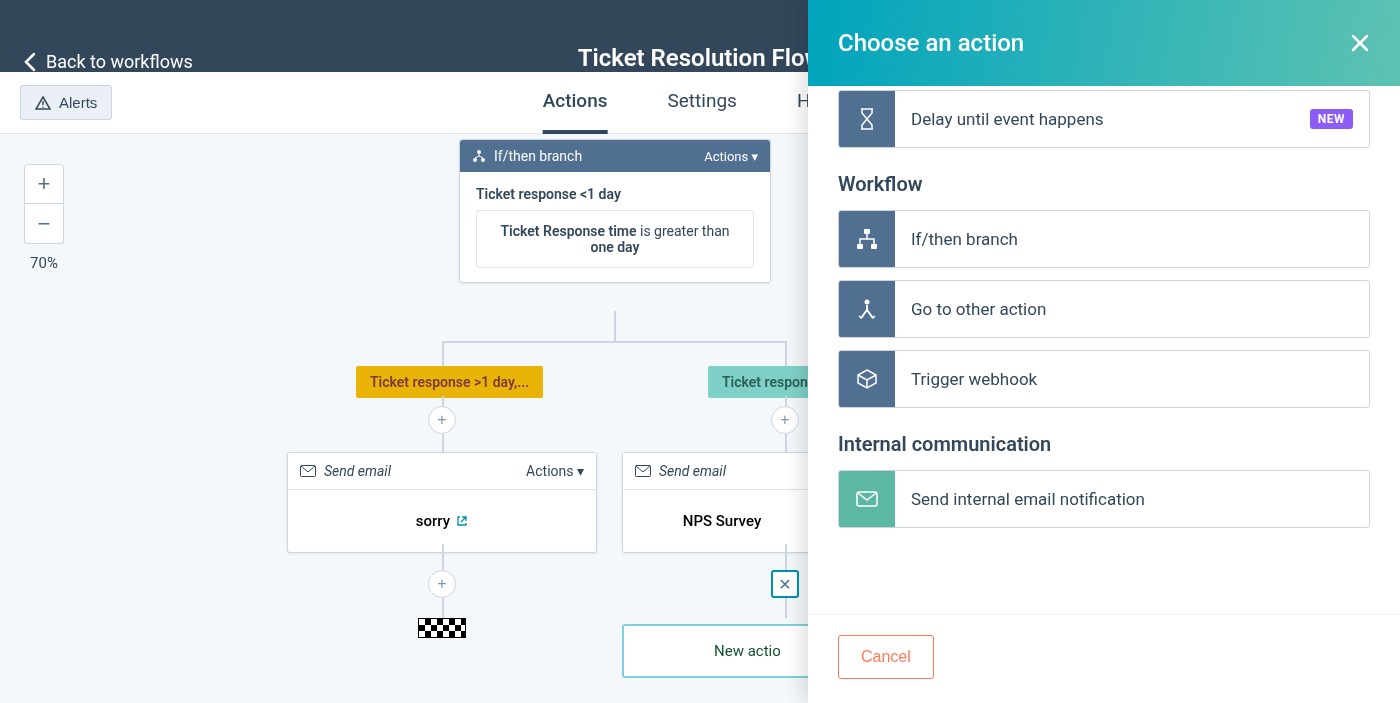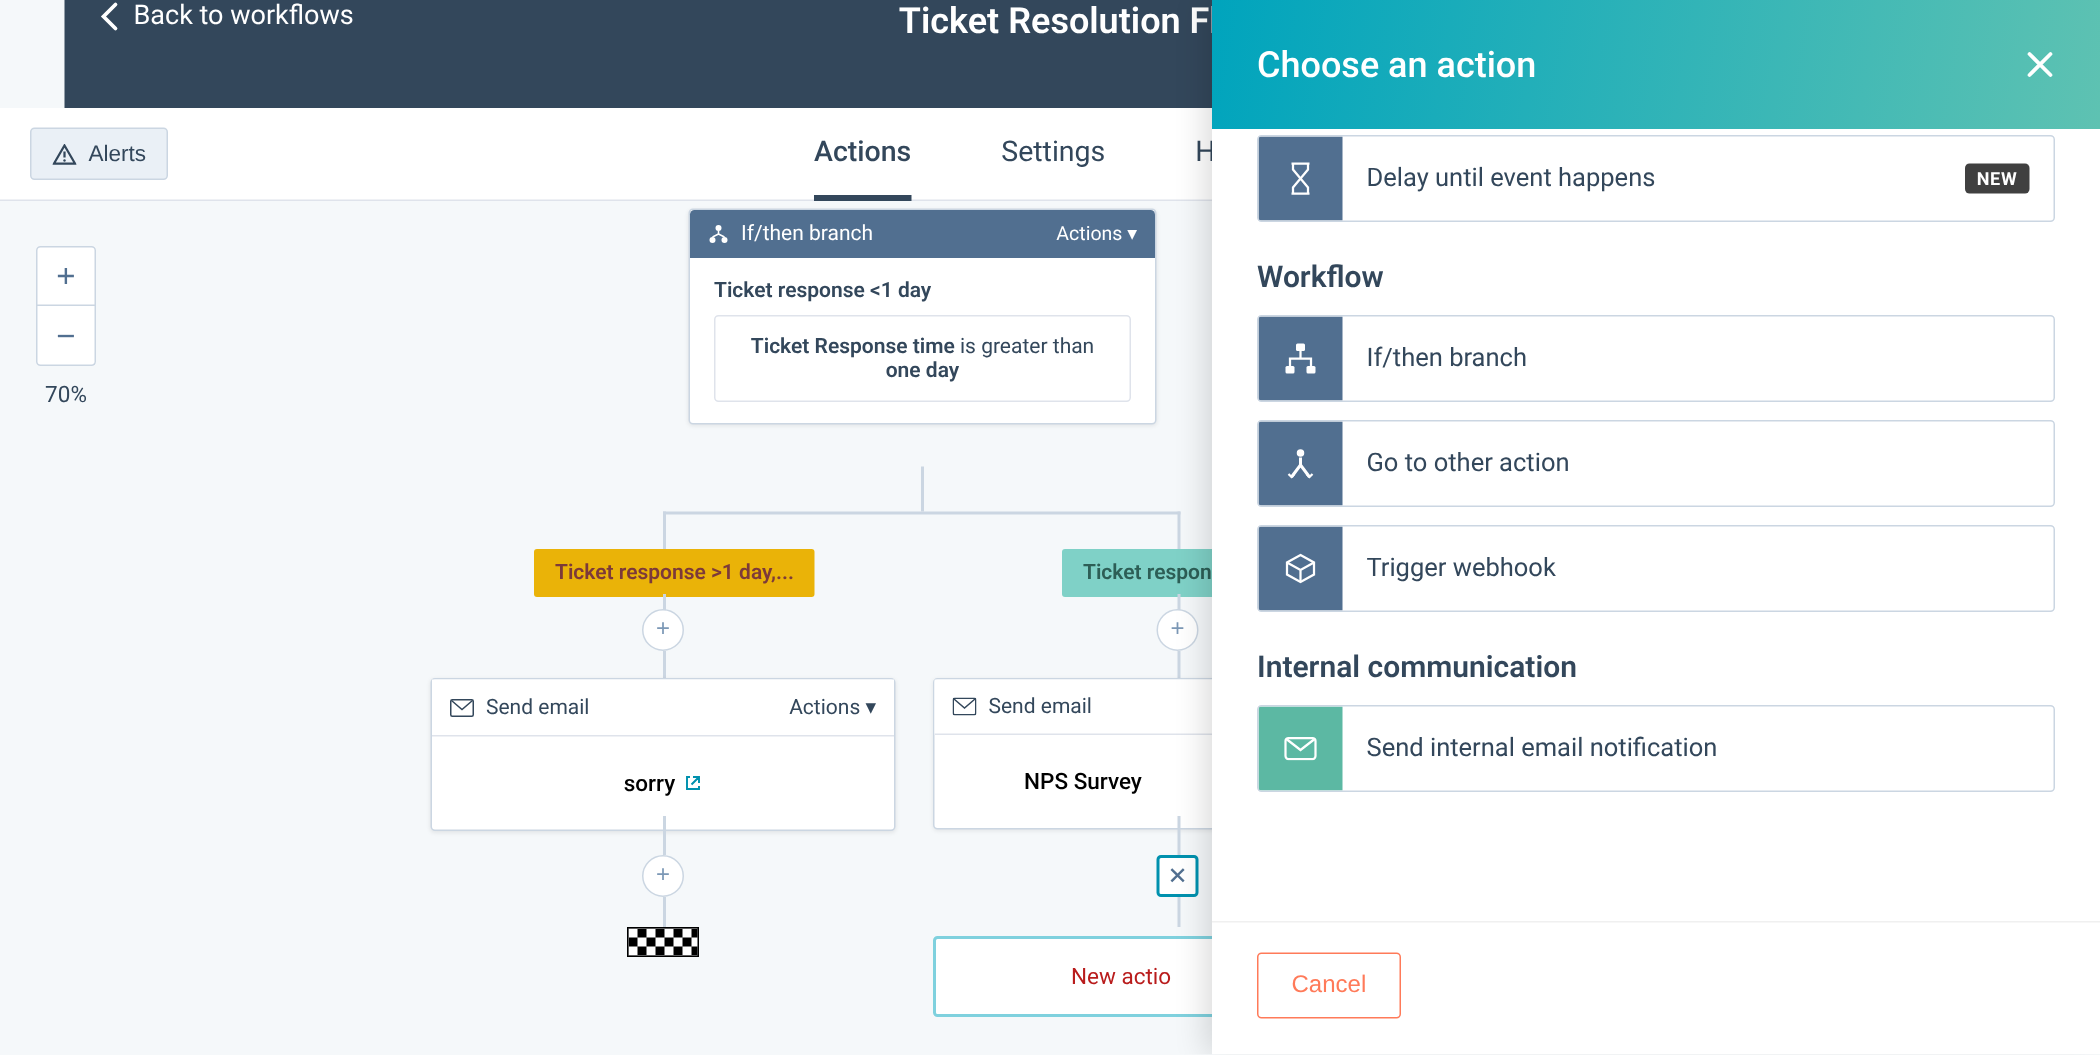--- a/index.html
+++ b/index.html
@@ -1,19 +1,19 @@
 <!DOCTYPE html>
 <html><head>
 <meta charset="utf-8">
 <style>
 * { box-sizing: border-box; margin: 0; padding: 0; }
 body { font-family: -apple-system, BlinkMacSystemFont, "Segoe UI", Roboto, sans-serif; width: 1400px; height: 703px; overflow: hidden; position: relative; background: #f5f8fa; }
 
 
-.header { background: #33475b; color: #fff; height: 72px; display: flex; align-items: flex-start; padding: 0 24px; position: relative; margin-left: 43px; }
+.header { background: #33475b; color: #fff; height: 72px; display: flex; align-items: flex-end; padding: 0 24px; position: relative; }
 .back-link { display: flex; align-items: center; gap: 10px; font-size: 18px; cursor: pointer; }
 .page-title { position: absolute; left: 50%; transform: translateX(-50%); font-size: 24px; font-weight: 600; }
 
 
 .toolbar { background: #fff; height: 62px; display: flex; align-items: center; padding: 0 20px; border-bottom: 1px solid #dfe3eb; position: relative; }
 .alerts-btn { border: 1px solid #cbd6e2; background: #eaf0f6; color: #33475b; padding: 8px 14px; border-radius: 3px; font-size: 15px; display: flex; align-items: center; gap: 8px; cursor: pointer; }
 .tabs { position: absolute; left: 50%; transform: translateX(-50%); display: flex; gap: 60px; }
 .tab { font-size: 19px; color: #33475b; padding: 18px 0; cursor: pointer; }
 .tab.active { border-bottom: 4px solid #33475b; font-weight: 500; }
 
@@ -34,44 +34,44 @@
 .node-body { padding: 14px 16px; font-size: 14px; color: #33475b; }
 .cond-box { border: 1px solid #dfe3eb; border-radius: 3px; padding: 12px 18px; text-align: center; font-size: 14px; color: #33475b; margin-top: 8px; }
 .cond-box b { font-weight: 600; }
 
 .branch-label { padding: 8px 14px; font-size: 14px; font-weight: 600; border-radius: 2px; }
 .branch-red { background: #eab308; color: #7c3a3a; }
 .branch-green { background: #7fd1c7; color: #2d5e56; }
 
 .email-node { width: 310px; }
 .email-header { background: #fff; border-bottom: 1px solid #dfe3eb; padding: 10px 12px; display: flex; align-items: center; justify-content: space-between; font-size: 14px; color: #33475b; }
-.email-header .hleft { display: flex; align-items: center; gap: 8px; }
+.email-header .hleft { display: flex; align-items: center; gap: 8px; font-style: italic; }
 .email-body { padding: 22px 0; text-align: center; font-size: 15px; color: #000000; font-weight: 500; display: flex; align-items: center; justify-content: center; gap: 6px; }
 
 .add-btn { width: 28px; height: 28px; border-radius: 50%; border: 1px solid #cbd6e2; background: #fff; color: #7c98b6; font-size: 16px; cursor: pointer; display: flex; align-items: center; justify-content: center; position: absolute; }
 .close-btn { width: 28px; height: 28px; border: 2px solid #0091ae; border-radius: 3px; background: #fff; color: #516f90; font-size: 16px; cursor: pointer; display: flex; align-items: center; justify-content: center; position: absolute; }
 
 .finish { position: absolute; width: 48px; height: 20px; background-image: repeating-conic-gradient(#000 0 25%, #fff 0 50%); background-size: 12px 12px; border: 1px solid #000; }
 
-.new-action { position: absolute; border: 2px solid #7fd1de; border-radius: 3px; background: #fff; padding: 16px 90px; font-size: 15px; color: #b91c1c; }
+.new-action { position: absolute; border: 2px solid #7fd1de; border-radius: 3px; background: #fff; padding: 16px 90px; font-size: 15px; color: #14532d; }
 
 .connector { position: absolute; background: #cbd6e2; }
 
 
 .panel { position: absolute; right: 0; top: 0; width: 592px; height: 100%; background: #fff; box-shadow: -4px 0 20px rgba(0,0,0,0.15); display: flex; flex-direction: column; }
 .panel-header { background: linear-gradient(100deg, #00a4bd, #5ec2b2); color: #fff; height: 86px; display: flex; align-items: center; justify-content: space-between; padding: 0 30px; }
 .panel-title { font-size: 24px; font-weight: 500; }
 .panel-close { font-size: 26px; cursor: pointer; }
 .panel-body { flex: 1; overflow-y: auto; padding: 0 30px 20px; }
 .section-title { font-size: 20px; font-weight: 600; color: #33475b; margin: 24px 0 14px; }
 .action-item { display: flex; align-items: stretch; border: 1px solid #cbd6e2; border-radius: 3px; margin-bottom: 12px; cursor: pointer; overflow: hidden; }
 .action-icon { width: 56px; background: #516f90; color: #fff; display: flex; align-items: center; justify-content: center; font-size: 20px; }
 .action-icon.green { background: #5cb8a3; }
 .action-label { flex: 1; padding: 18px 16px; font-size: 17px; color: #33475b; display: flex; align-items: center; justify-content: space-between; gap: 29px; }
-.badge-new { background: #404040; color: #fff; font-size: 12px; font-weight: 700; padding: 3px 8px; border-radius: 3px; letter-spacing: 0.5px; }
+.badge-new { background: #8b5cf6; color: #fff; font-size: 12px; font-weight: 700; padding: 3px 8px; border-radius: 3px; letter-spacing: 0.5px; }
 .panel-footer { padding: 20px 30px 24px; border-top: 1px solid #f0f0f0; }
 .cancel-btn { border: 1px solid #ff7a59; color: #ff7a59; background: #fff; padding: 12px 22px; border-radius: 3px; font-size: 16px; cursor: pointer; }
 
 svg { display: block; }
 </style>
 </head>
 <body>
 
 <div class="header">
   <div class="back-link">

